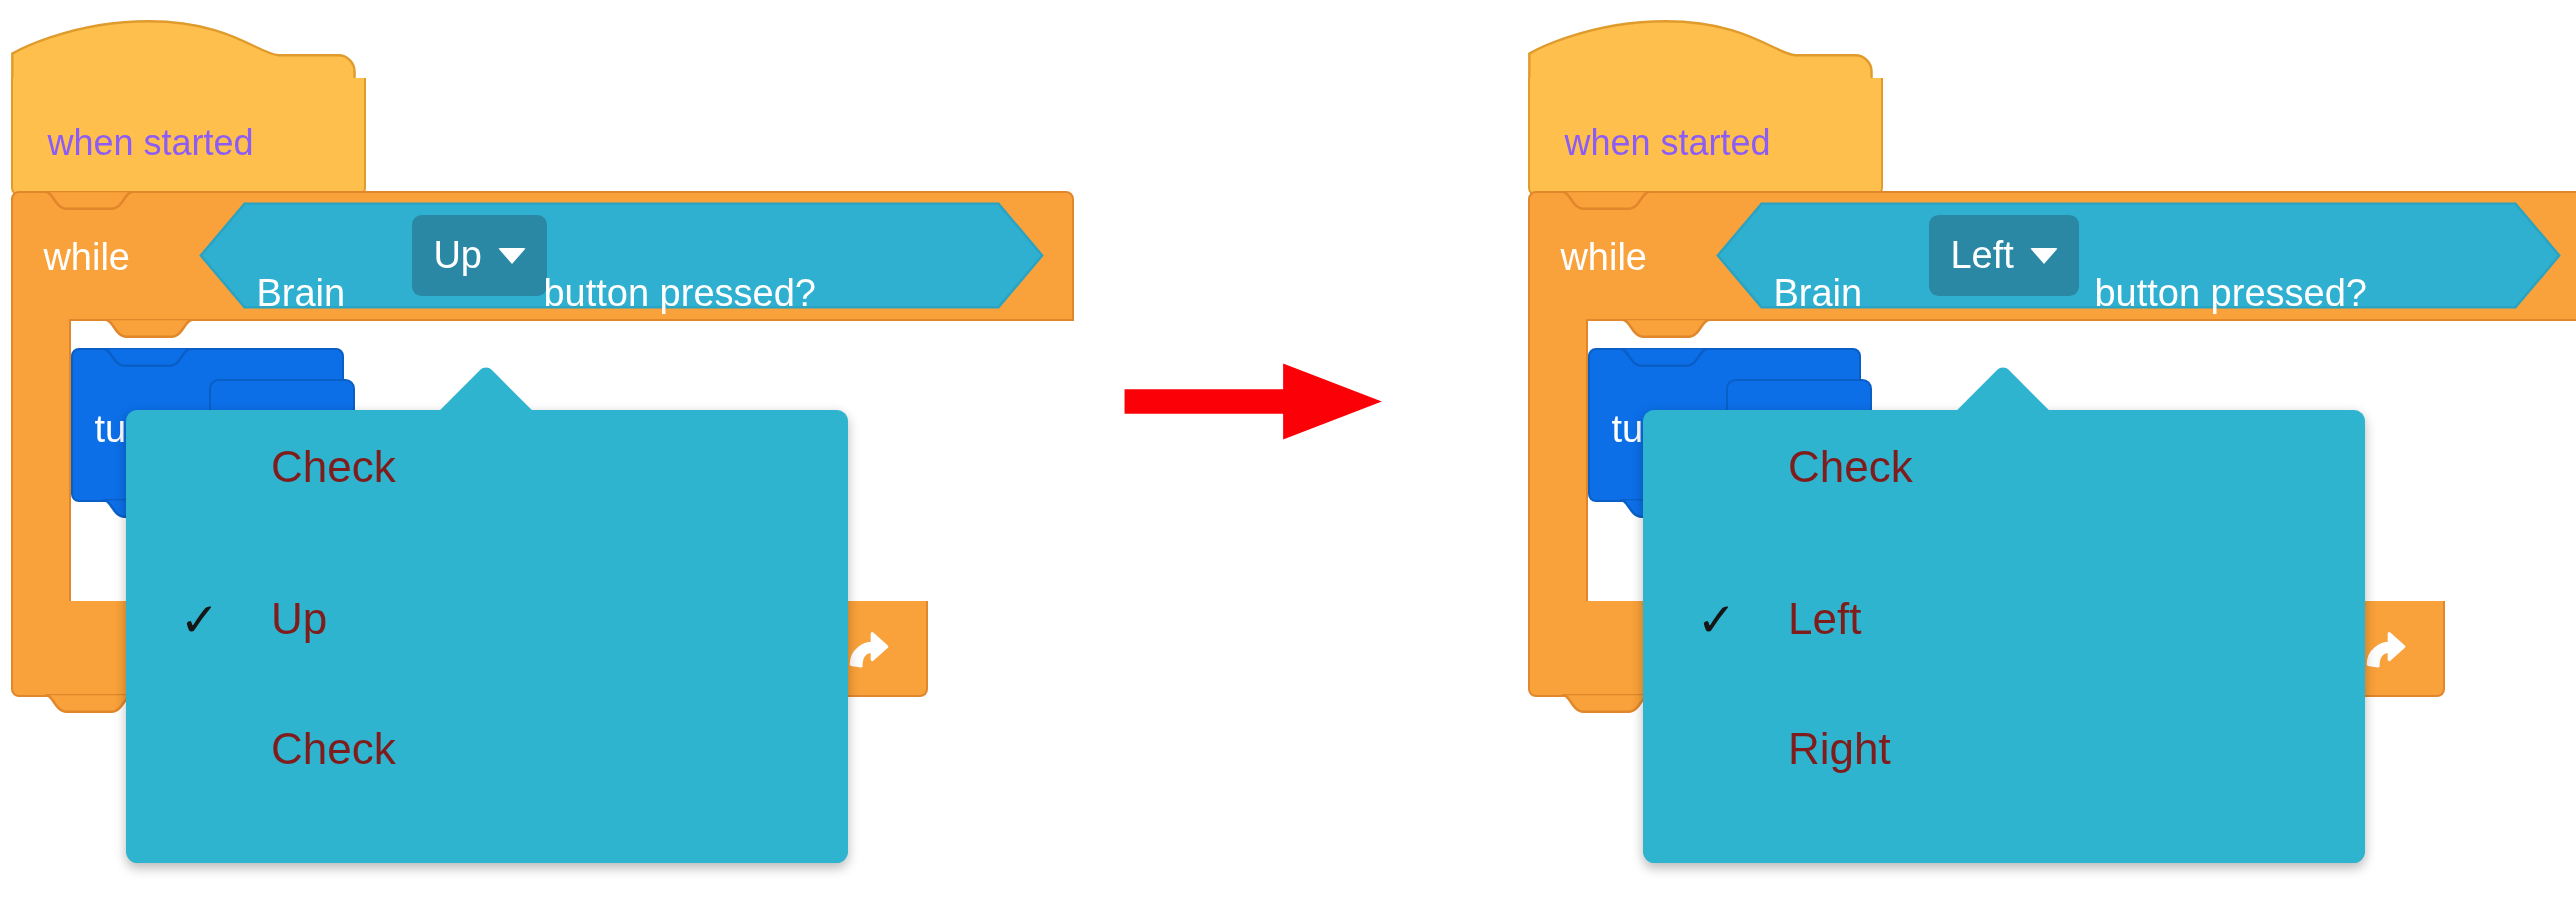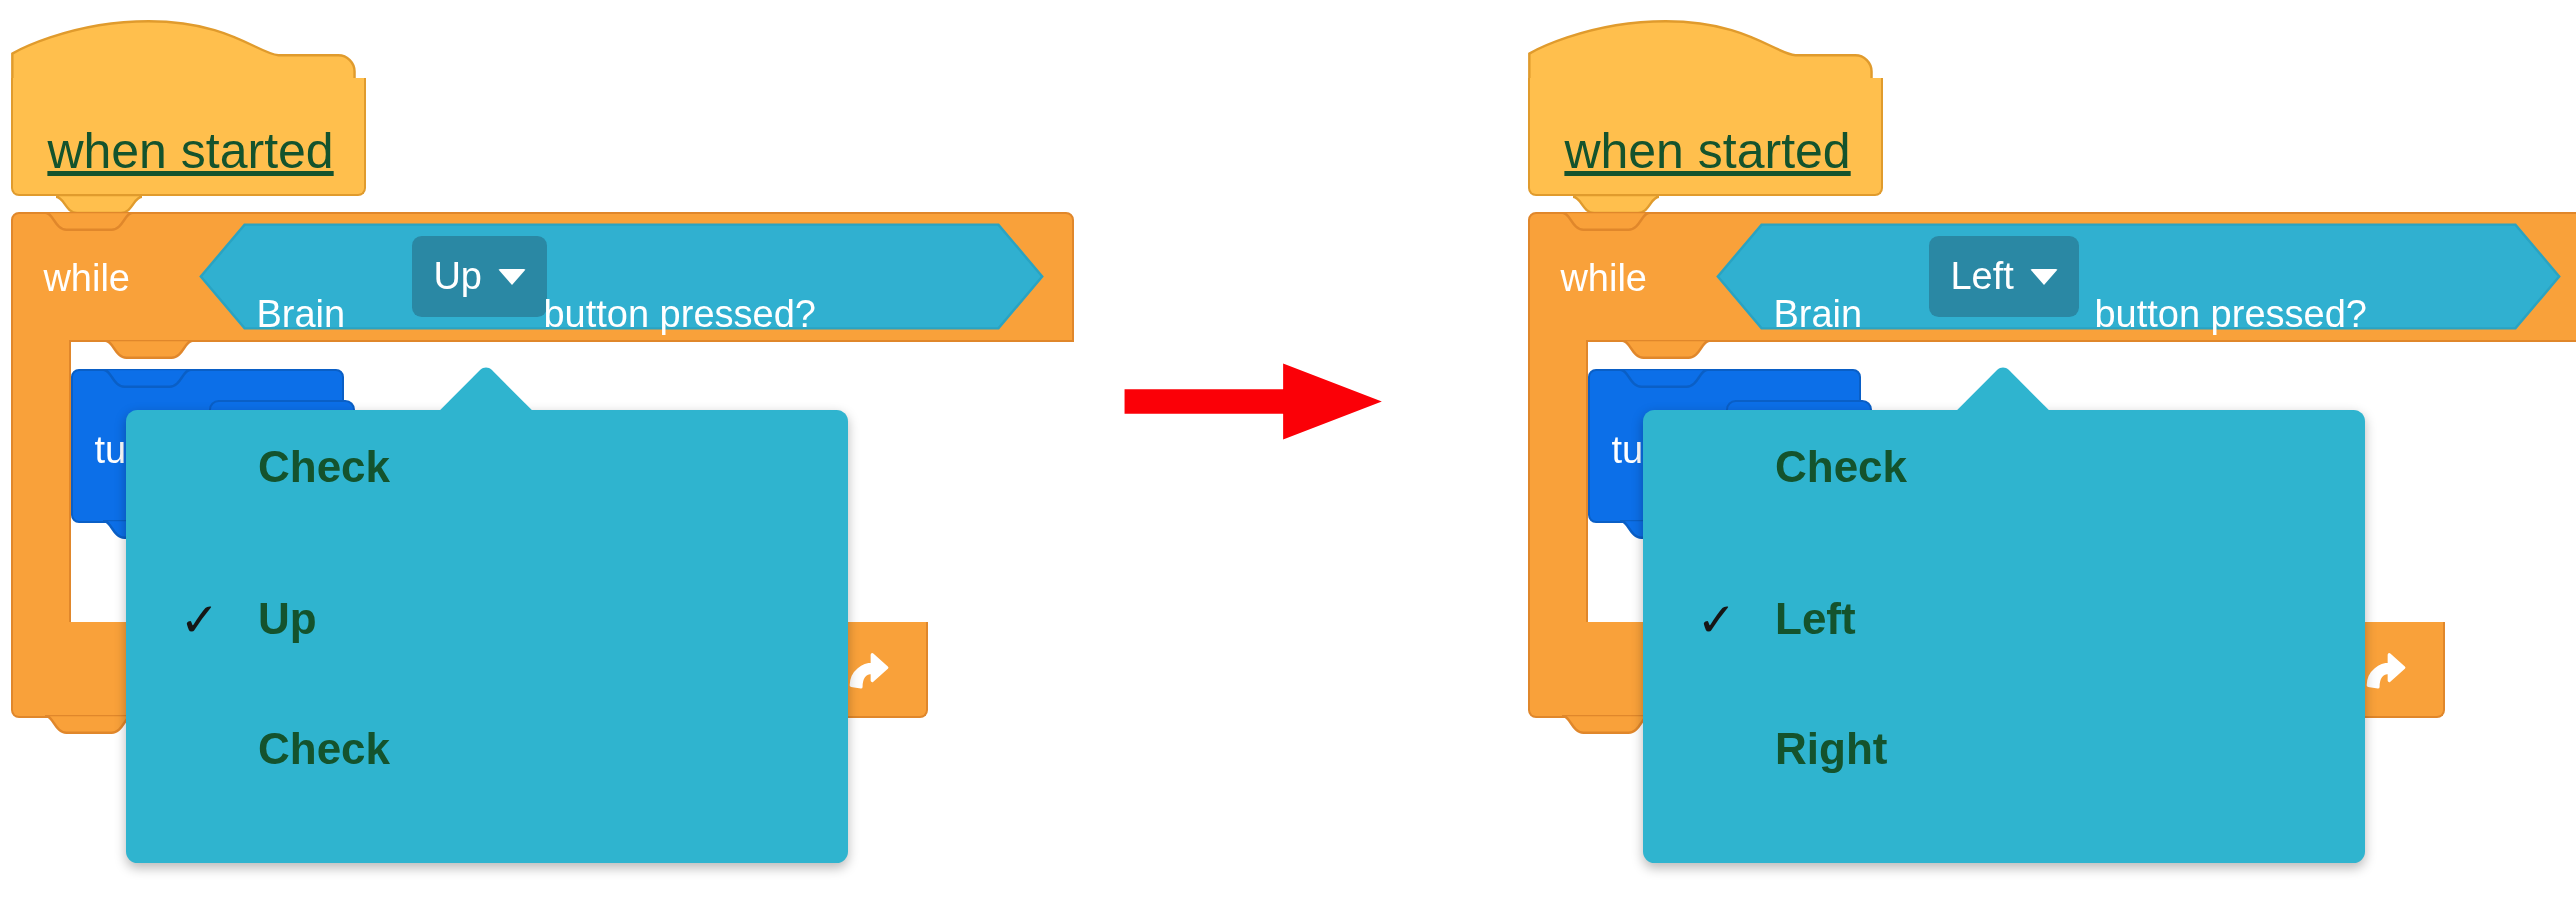--- a/index.html
+++ b/index.html
@@ -51,40 +51,39 @@
     top: 0;
     width: 355px;
     height: 81px;
     overflow: hidden;
   }
   .hat-dome svg { display: block; }
   .hat-label {
     position: absolute;
     left: 36px;
     top: 104px;
-    font-size: 50px;
-    color: #14532d;
+    font-size: 36px;
+    color: #8b5cf6;
     letter-spacing: 0px;
     white-space: nowrap;
-    text-decoration: underline;
   }
   
   .hat-nub {
     position: absolute;
     left: 45px;
     top: 177px;
     width: 86px;
     height: 23px;
   }
 
   
   .c-block-wrap {
     position: absolute;
     left: 11.4px;
-    top: 212px;
+    top: 191px;
     width: 1087px;
     height: 519px;
   }
   .c-top {
     position: absolute;
     left: 0; top: 0;
     width: 1063px;
     height: 130px;
     background: #f9a13a;
     border: 2.4px solid #e0872b;
@@ -289,24 +288,24 @@
     position: absolute;
     left: 49px;
     width: 49px;
     font-size: 47px;
     color: #161616;
     line-height: 1;
     text-align: center;
   }
   .dd-item-label {
     position: absolute;
-    left: 132px;
+    left: 145px;
     font-size: 44px;
-    font-weight: bold;
-    color: #14532d;
+    font-weight: normal;
+    color: #7f1d1d;
     white-space: nowrap;
   }
 
   
   #transition-arrow {
     position: absolute;
     left: 1124px;
     top: 357px;
     width: 260px;
     height: 89px;

